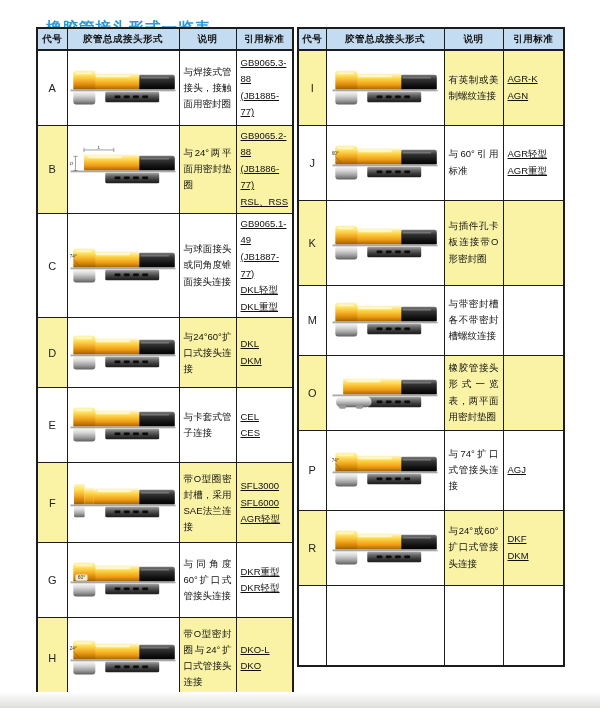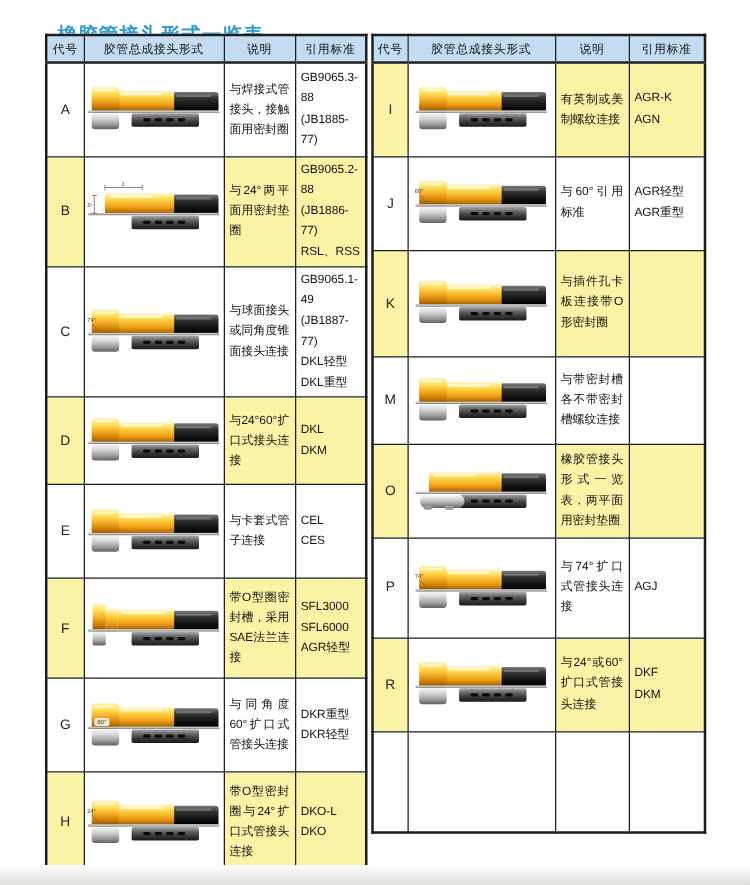--- a/index.html
+++ b/index.html
@@ -19,37 +19,37 @@
     background:#fff;
   }
   table.spec.left{left:36px;}
   table.spec.right{left:297px;}
   .spec th,.spec td{
     border:1px solid var(--border,#1c1c1c);
     overflow:hidden;padding:0;
   }
   .spec th{
     background:var(--header_bg,#C4DCF2);
-    font-size:9.5px;font-weight:normal;color:#111;
+    font-size:9.5px;font-weight:bold;color:#111;
     height:20px;border-bottom-width:2px;letter-spacing:0.5px;
   }
   .spec td.code{
     text-align:center;vertical-align:middle;
     font-size:11px;color:#222;
   }
   .spec td.img{
     text-align:center;vertical-align:middle;background:#fff;
   }
   .spec td.desc{
     font-size:9.5px;line-height:1.7;color:#111;
     text-align:justify;vertical-align:middle;padding:2px 4px;
   }
   .spec td.std{
     font-size:9.5px;line-height:1.75;color:#111;
-    vertical-align:middle;padding:2px 1px 2px 4px;white-space:pre-line;
+    vertical-align:middle;padding:2px 1px 2px 4px;white-space:pre-line;text-decoration:underline;
   }
   .spec tr.hl td{background:var(--row_highlight,#FAF3A6);}
   .spec tr.hl td.img{background:#fff;}
   .page-edge{
     position:absolute;left:0;right:0;bottom:0;height:16px;
     background:linear-gradient(#ffffff,#dededa);
   }
 </style>
 </head>
 <body>

